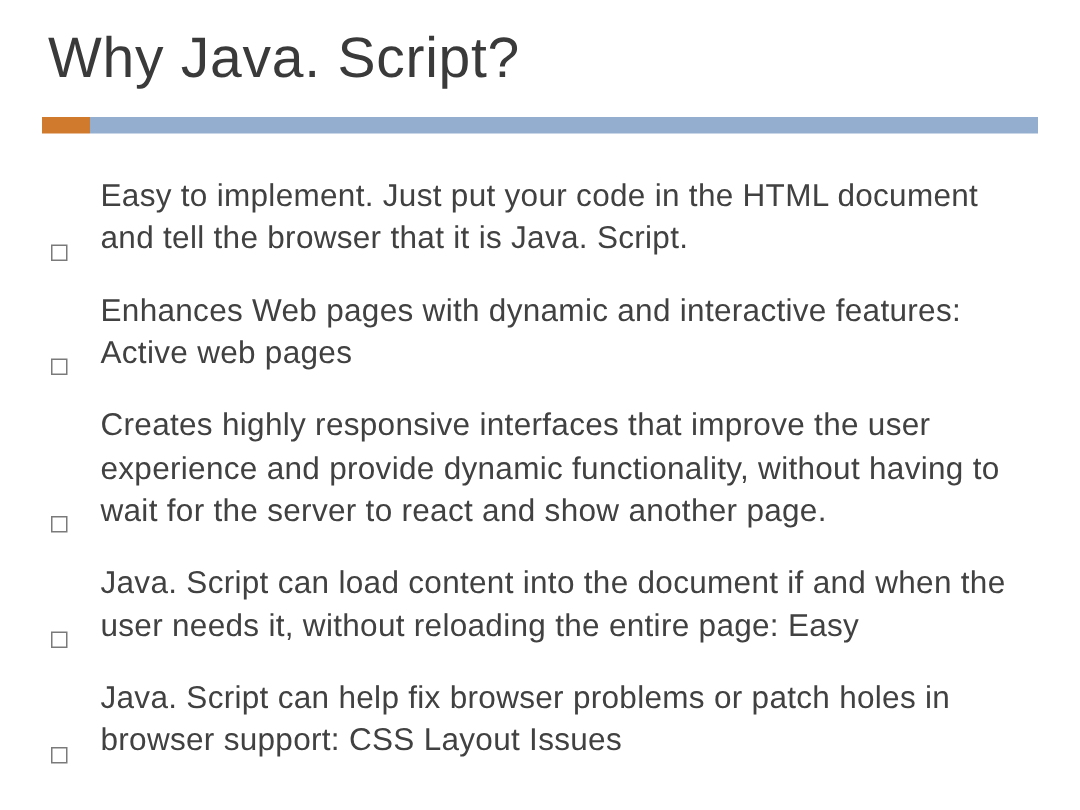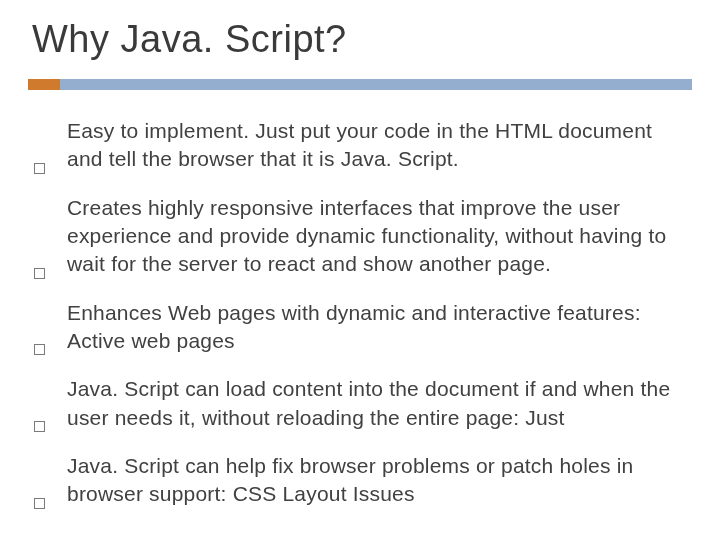--- a/index.html
+++ b/index.html
@@ -22,28 +22,28 @@
   <div class="rule-wrap">
     <span class="rule-accent" style="background:#d07a2e"></span><span class="rule-main" style="background:#94aed0"></span>
   </div>
   <ul class="bullets">
     <li>
       <span class="bullet-box"></span>
       <span class="bullet-text">Easy to implement. Just put your code in the HTML document and tell the browser that it is Java. Script.</span>
     </li>
     <li>
       <span class="bullet-box"></span>
+      <span class="bullet-text">Enhances Web pages with dynamic and interactive features: Active web pages</span>
+    </li>
+    <li>
+      <span class="bullet-box"></span>
       <span class="bullet-text">Creates highly responsive interfaces that improve the user experience and provide dynamic functionality, without having to wait for the server to react and show another page.</span>
     </li>
     <li>
       <span class="bullet-box"></span>
-      <span class="bullet-text">Enhances Web pages with dynamic and interactive features: Active web pages</span>
-    </li>
-    <li>
-      <span class="bullet-box"></span>
-      <span class="bullet-text">Java. Script can load content into the document if and when the user needs it, without reloading the entire page: Just</span>
+      <span class="bullet-text">Java. Script can load content into the document if and when the user needs it, without reloading the entire page: Easy</span>
     </li>
     <li>
       <span class="bullet-box"></span>
       <span class="bullet-text">Java. Script can help fix browser problems or patch holes in browser support: CSS Layout Issues</span>
     </li>
   </ul>
 </div>
 
 </body></html>

